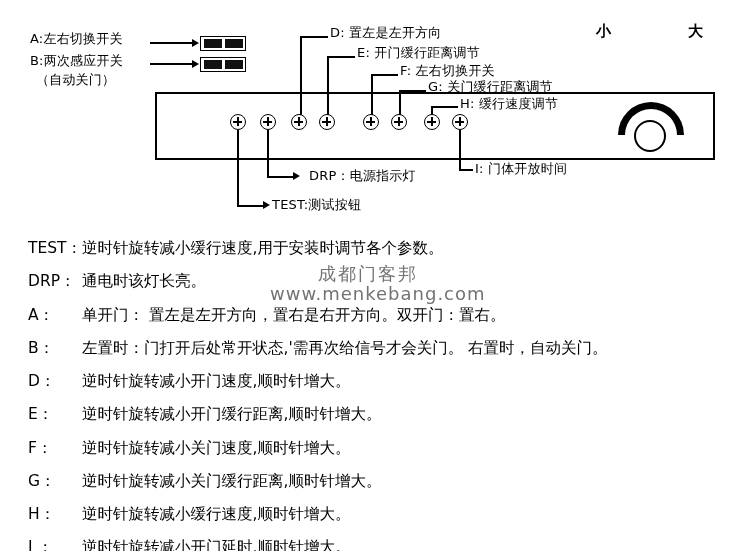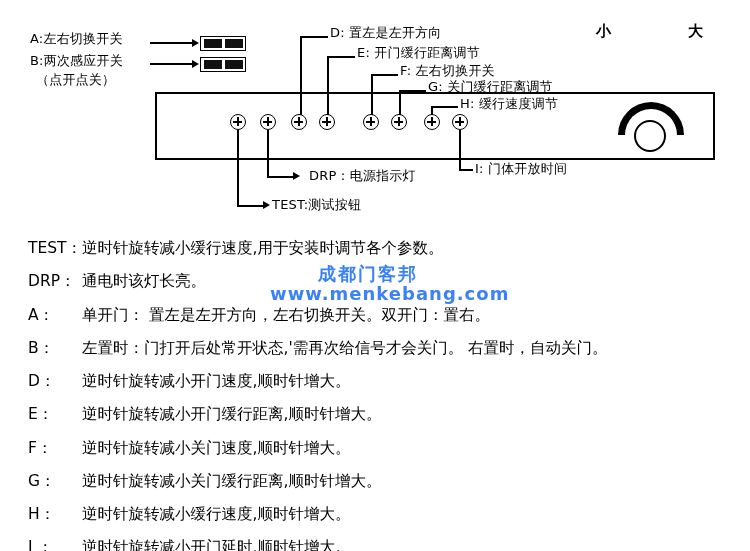--- a/index.html
+++ b/index.html
@@ -140,22 +140,22 @@
   .lbl {
     position: absolute;
     font-size: 13px;
     white-space: nowrap;
     letter-spacing: 0.2px;
   }
 
   
   .wm {
     position: absolute;
-    color: #3b82f6;
-    font-weight: bold;
+    color: #737373;
+    font-weight: normal;
     white-space: nowrap;
     pointer-events: none;
   }
   .wm1 { left: 318px; top: 262px; font-size: 18px; letter-spacing: 2px; }
   .wm2 { left: 270px; top: 283px; font-size: 18px; letter-spacing: 1px; }
 
   
   .legend {
     position: absolute;
     left: 28px;
@@ -204,21 +204,21 @@
 
   <div class="dial-wrap">
     <div class="dial-arc"></div>
     <div class="dial-circle"></div>
   </div>
   <div class="dial-label small" style="left:596px;">小</div>
   <div class="dial-label large" style="left:688px;">大</div>
 
   <div class="lbl" style="left:30px; top:30px;">A:左右切换开关</div>
   <div class="lbl" style="left:30px; top:52px;">B:两次感应开关</div>
-  <div class="lbl" style="left:36px; top:71px;">（点开点关）</div>
+  <div class="lbl" style="left:36px; top:71px;">（自动关门）</div>
 
   <div class="ln lnh" style="left:150px; top:42px; width:44px;"></div>
   <div class="arrow-r" style="left:192px; top:39px;"></div>
   <div class="ln lnh" style="left:150px; top:63px; width:44px;"></div>
   <div class="arrow-r" style="left:192px; top:60px;"></div>
 
   <div class="lbl" style="left:330px; top:24px;">D: 置左是左开方向</div>
   <div class="ln lnh" style="left:300px; top:36px; width:28px;"></div>
   <div class="ln lnv" style="left:300px; top:36px; height:79px;"></div>
 
@@ -260,21 +260,21 @@
   <div class="row">
     <span class="key">TEST：</span>
     <span class="desc">逆时针旋转减小缓行速度,用于安装时调节各个参数。</span>
   </div>
   <div class="row">
     <span class="key">DRP：</span>
     <span class="desc">通电时该灯长亮。</span>
   </div>
   <div class="row">
     <span class="key">A：</span>
-    <span class="desc">单开门： 置左是左开方向，左右切换开关。双开门：置右。</span>
+    <span class="desc">单开门： 置左是左开方向，置右是右开方向。双开门：置右。</span>
   </div>
   <div class="row">
     <span class="key">B：</span>
     <span class="desc">左置时：门打开后处常开状态,'需再次给信号才会关门。 右置时，自动关门。</span>
   </div>
   <div class="row">
     <span class="key">D：</span>
     <span class="desc">逆时针旋转减小开门速度,顺时针增大。</span>
   </div>
   <div class="row">

